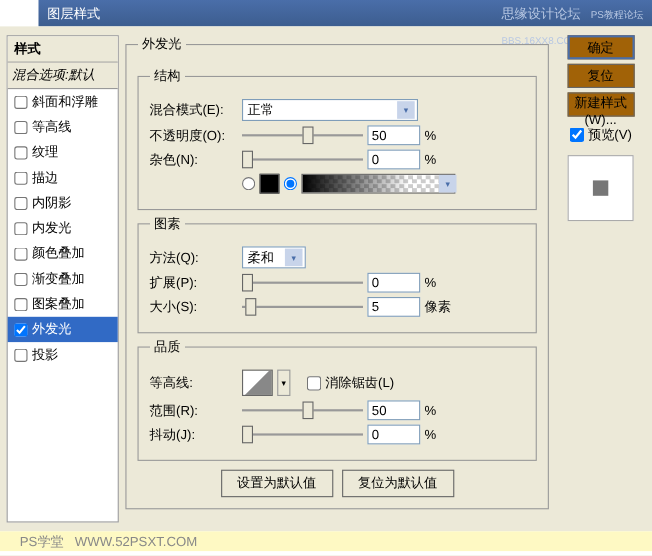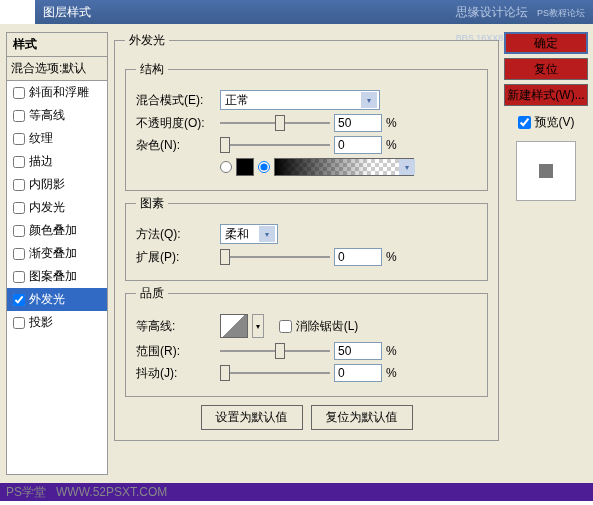--- a/index.html
+++ b/index.html
@@ -2,21 +2,21 @@
 <html><head>
 <meta charset="utf-8">
 <style>
 * { box-sizing: border-box; margin: 0; padding: 0; font-family: "Microsoft YaHei", SimSun, Arial, sans-serif; font-size: 12px; }
 body { background: #fff; width: 593px; height: 505px; overflow: hidden; }
 .titlebar { background: linear-gradient(#4a6ea9, #3c5d8f); color: #fff; height: 24px; line-height: 24px; padding: 0 8px; display: flex; justify-content: space-between; margin-left: 35px; }
 .watermark { color: #b8c8e3; font-size: 11px; }
 .dialog-body { display: flex; padding: 8px 6px; gap: 6px; background: #ece9d8; height: calc(100% - 46px); }
 .styles-panel { width: 102px; border: 1px solid #999; background: #fff; }
 .styles-header { background: #ece9d8; border-bottom: 1px solid #999; padding: 3px 6px; font-weight: bold; }
-.styles-sub { background: #ece9d8; border-bottom: 1px solid #999; padding: 3px 4px; }
+.styles-sub { background: #ece9d8; border-bottom: 1px solid #999; padding: 3px 4px; font-style: italic; }
 .style-item { padding: 3px 6px; display: flex; align-items: center; gap: 4px; }
 .style-item.indent { }
 .style-item.selected { background: #316ac5; color: #fff; }
 .style-item input[type=checkbox] { width: 12px; height: 12px; }
 .main-panel { flex: 1; display: flex; flex-direction: column; gap: 6px; }
 fieldset { border: 1px solid #999; padding: 8px 10px 10px; }
 legend { padding: 0 4px; }
 .sub-fieldset { margin-top: 4px; }
 .row { display: flex; align-items: center; margin: 4px 0; gap: 4px; }
 .label { width: 80px; text-align: left; }
@@ -29,26 +29,26 @@
 .slider-thumb { position: absolute; width: 10px; height: 16px; background: #ece9d8; border: 1px solid #666; top: 1px; }
 .num-input { width: 48px; height: 18px; border: 1px solid #7f9db9; padding: 0 3px; background: #fff; }
 .color-swatch { width: 18px; height: 18px; border: 1px solid #666; background: #000; }
 .radio { width: 12px; height: 12px; }
 .gradient-preview { width: 140px; height: 18px; border: 1px solid #666; background: linear-gradient(to right, #000, rgba(0,0,0,0) 70%), repeating-conic-gradient(#ccc 0 25%, #fff 0 50%) 0/8px 8px; display: flex; align-items: center; justify-content: flex-end; }
 .contour-preview { width: 28px; height: 24px; border: 1px solid #666; background: linear-gradient(135deg, #fff 49%, #888 50%); display: inline-block; }
 .contour-arrow { width: 12px; height: 24px; background: #ece9d8; border: 1px solid #999; display: inline-flex; align-items: center; justify-content: center; font-size: 8px; }
 .btn { background: #ece9d8; border: 1px solid #666; padding: 3px 14px; }
 .btn-row { display: flex; gap: 8px; justify-content: center; margin-top: 8px; }
 .right-panel { width: 82px; display: flex; flex-direction: column; gap: 4px; align-items: center; }
-.right-btn { width: 84px; height: 22px; background: #b91c1c; border: 1px solid #666; }
+.right-btn { width: 61px; height: 22px; background: #a16207; border: 1px solid #666; }
 .right-btn.default { border: 2px solid #4a6ea9; }
 .preview-check { display: flex; align-items: center; gap: 4px; margin-top: 4px; }
 .preview-thumb { width: 60px; height: 60px; background: #fff; border: 1px solid #aaa; margin-top: 6px; display: flex; align-items: center; justify-content: center; }
 .preview-inner { width: 14px; height: 14px; background: #777; }
-.footer-watermark { height: 18px; background: #4c1d95; padding: 0 6px; display: flex; align-items: center; gap: 10px; font-size: 10px; color: #888; text-align: center; }
+.footer-watermark { height: 18px; background: #fef9c3; padding: 0 18px; display: flex; align-items: center; gap: 10px; font-size: 10px; color: #888; text-align: center; }
 </style>
 </head>
 <body>
 
 <div class="titlebar">
   <span>图层样式</span>
   <span class="watermark">
     <span>思缘设计论坛</span>&nbsp;&nbsp;
     <span style="font-size:9px;white-space:pre-line;">PS教程论坛
 BBS.16XX8.COM</span>
@@ -160,20 +160,29 @@
           </div>
         </div>
         <div class="row">
           <span class="label">扩展(P):</span>
           <div class="slider">
               <div class="slider-track"></div>
               <div class="slider-thumb" style="left:0"></div>
             </div>
           <input class="num-input" value="0" style="">
           <span>%</span>
+        </div>
+        <div class="row">
+          <span class="label">大小(S):</span>
+          <div class="slider">
+              <div class="slider-track"></div>
+              <div class="slider-thumb" style="left:3%"></div>
+            </div>
+          <input class="num-input" value="5" style="">
+          <span>像素</span>
         </div>
       </fieldset>
 
       <fieldset class="sub-fieldset">
         <legend>品质</legend>
         <div class="row">
           <span class="label">等高线:</span>
           <span class="contour-preview"></span><span class="contour-arrow">▾</span>
           &nbsp;&nbsp;
           <input type="checkbox" style="">

